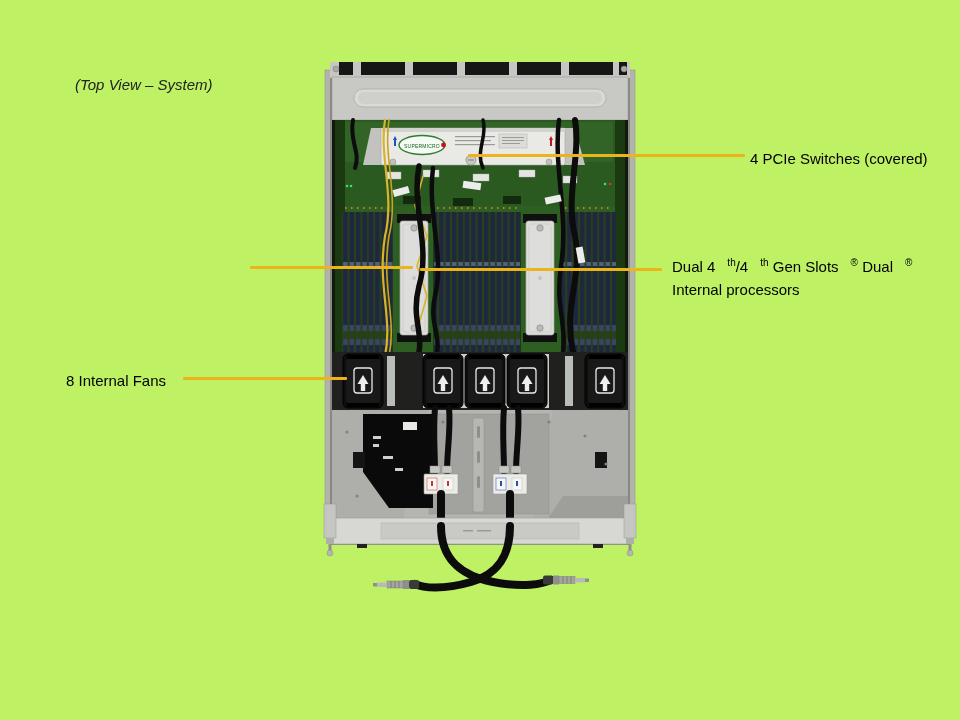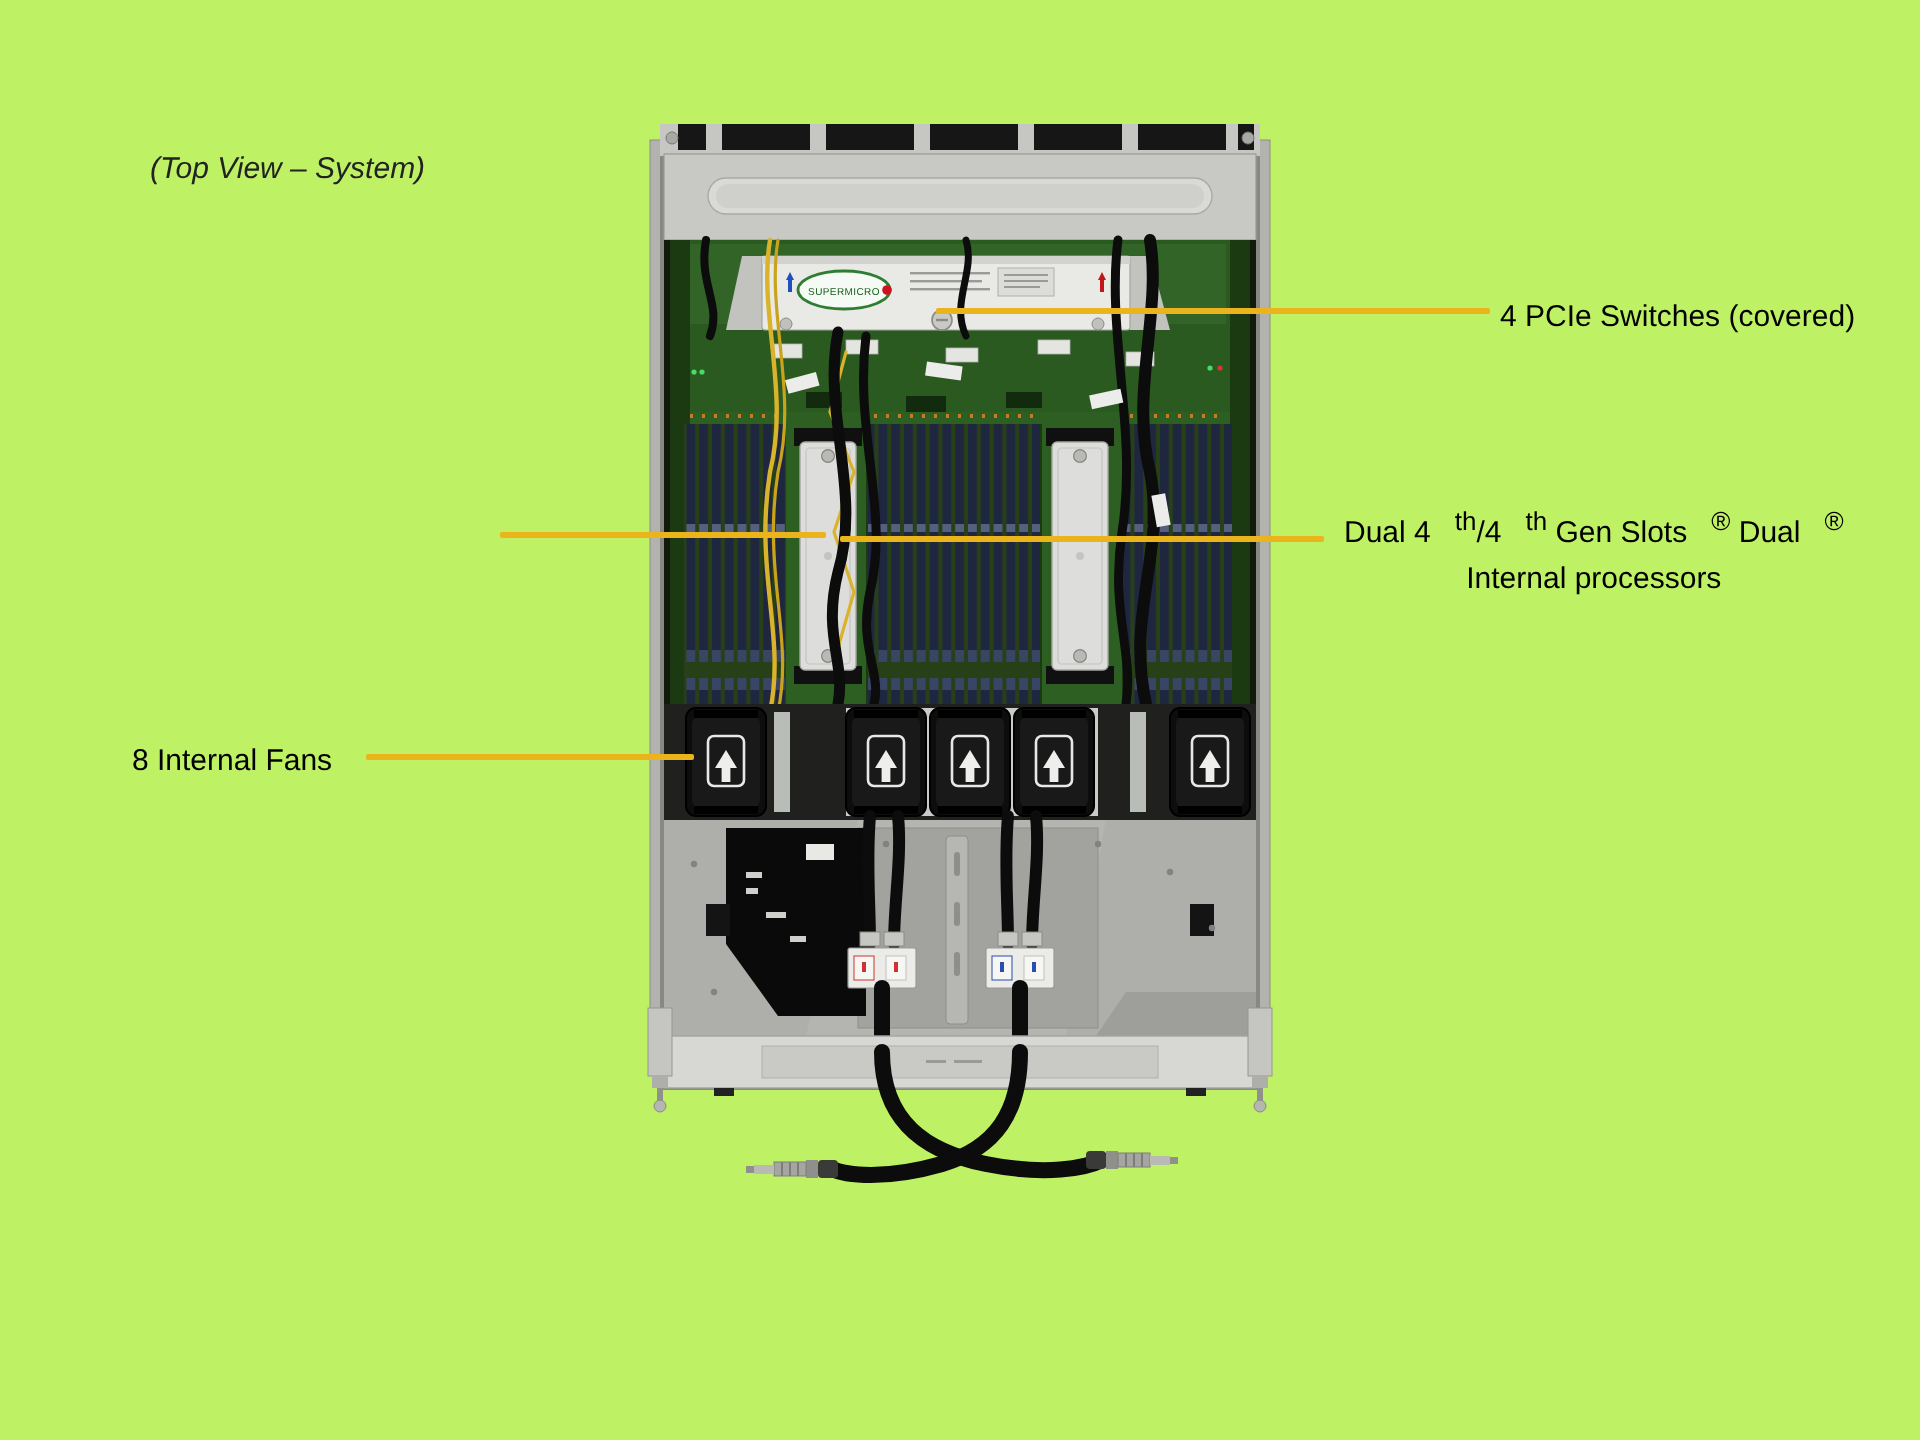--- a/index.html
+++ b/index.html
@@ -4,23 +4,23 @@
 <style>
   html,body{margin:0;padding:0;background:#ffffff;}
   .stage{
     position:relative;width:960px;height:720px;background:#bef264;overflow:hidden;
     font-family:"Liberation Sans", sans-serif;color:#111;
   }
   .view-label{
     position:absolute;left:75px;top:76px;font-size:15px;font-style:italic;color:#222;
     white-space:nowrap;
   }
-  .clabel{position:absolute;font-size:15px;color:#000;white-space:nowrap;line-height:23px;text-align:center;}
+  .clabel{position:absolute;font-size:15px;color:#000;white-space:nowrap;line-height:23px;}
   .cline{position:absolute;height:3px;background:#EBB41C;border-radius:1px;}
-  .sup{font-size:13px;vertical-align:super;line-height:0;padding-left:12px;}
+  .sup{font-size:10px;vertical-align:super;line-height:0;padding-left:12px;}
   #server-svg{position:absolute;left:323px;top:56px;}
 </style>
 </head>
 <body>
 
 <div class="stage">
 
   <svg id="server-svg" width="314" height="564" viewBox="0 0 314 564">
     <defs>
       <pattern id="p-dimm" x="0" y="0" width="6.4" height="140" patternUnits="userSpaceOnUse">

